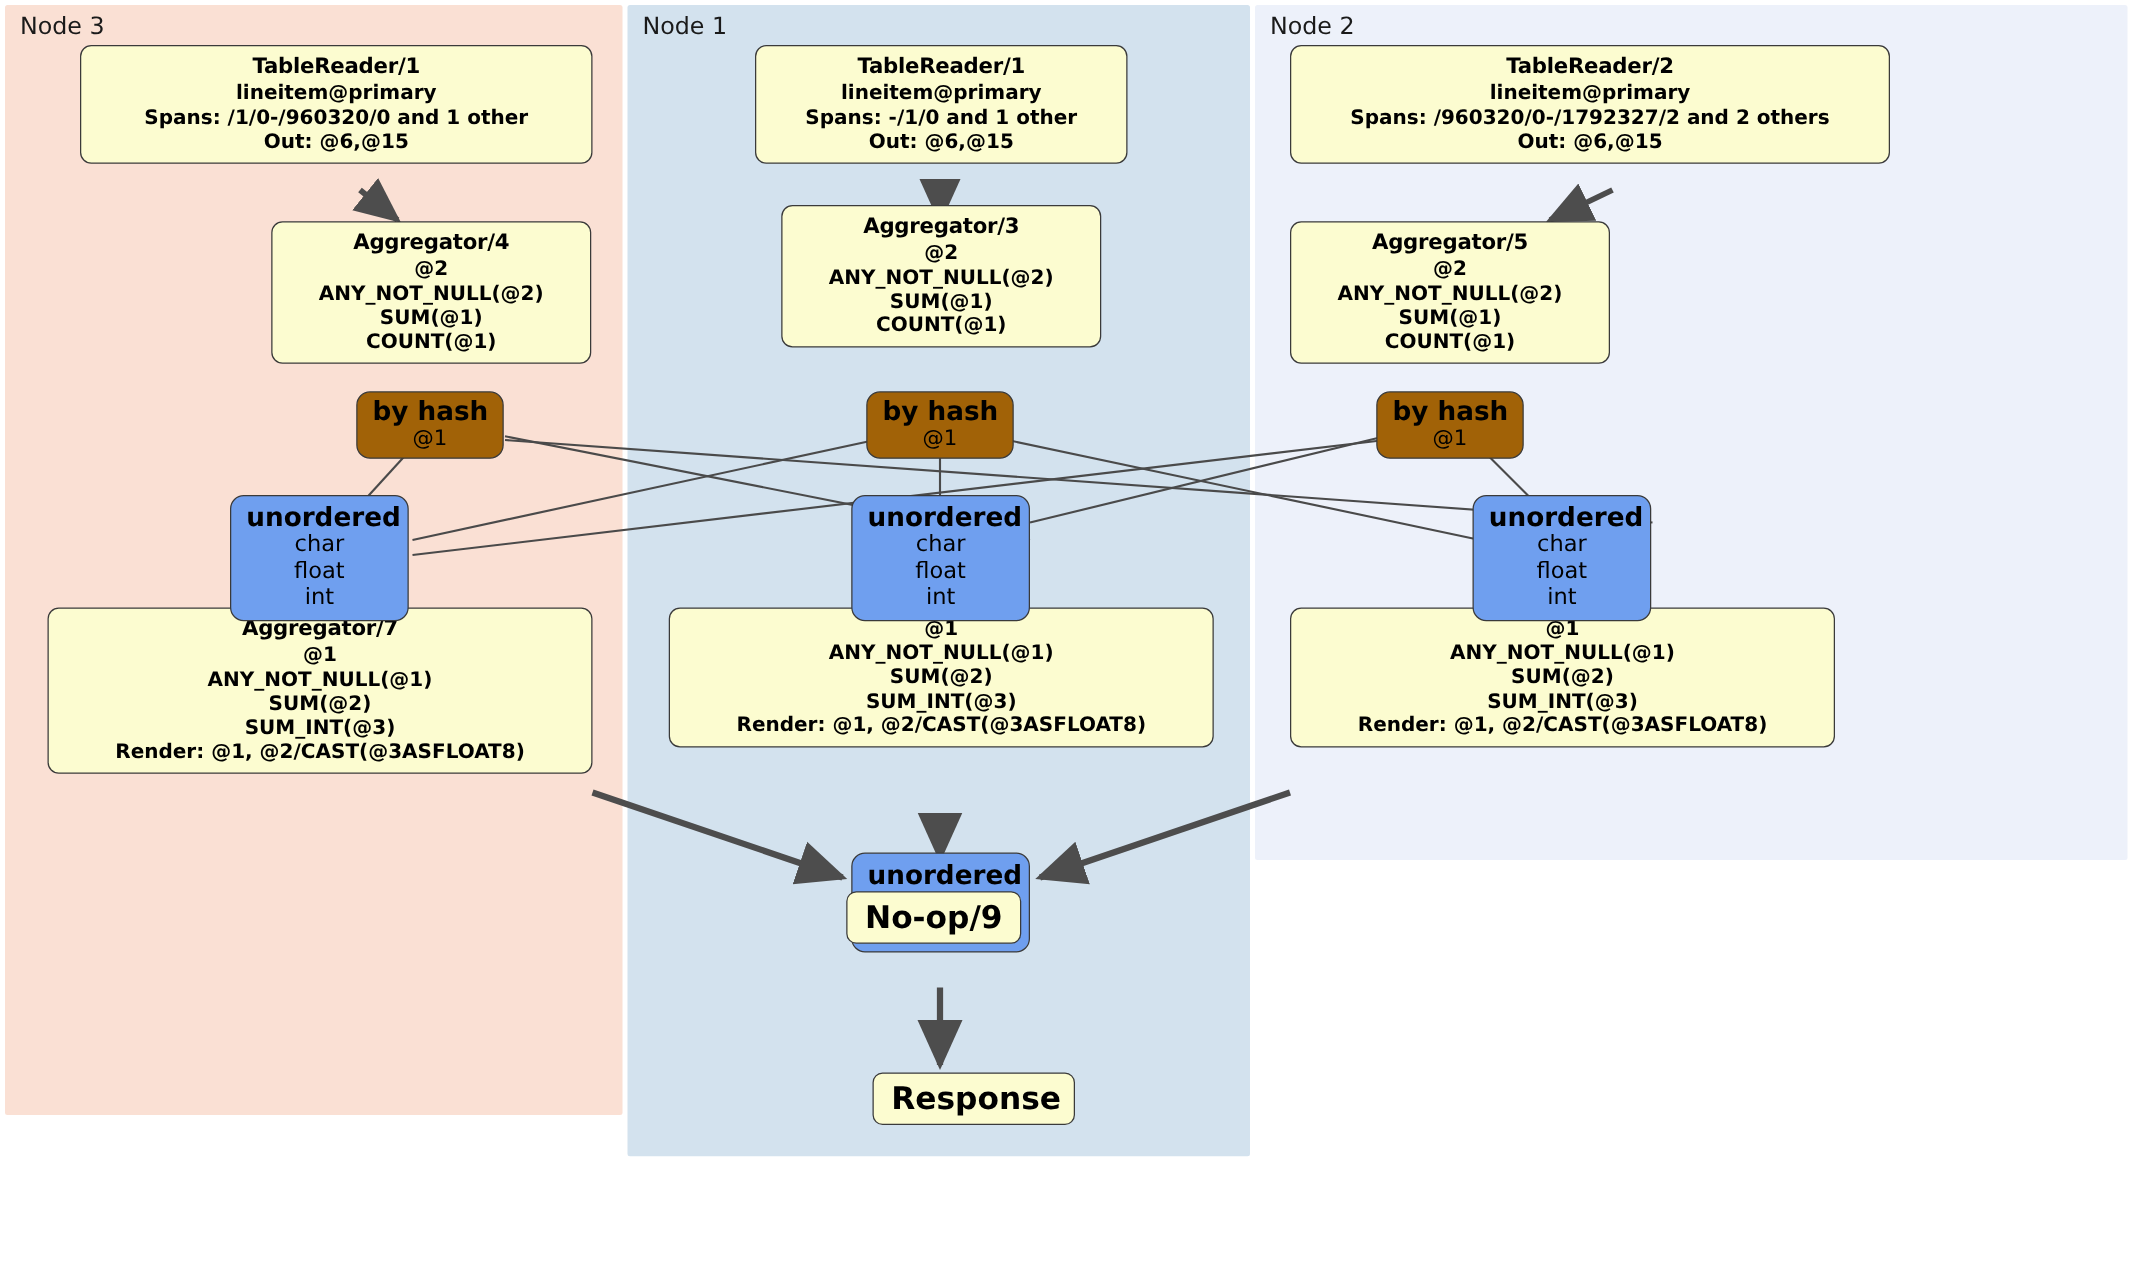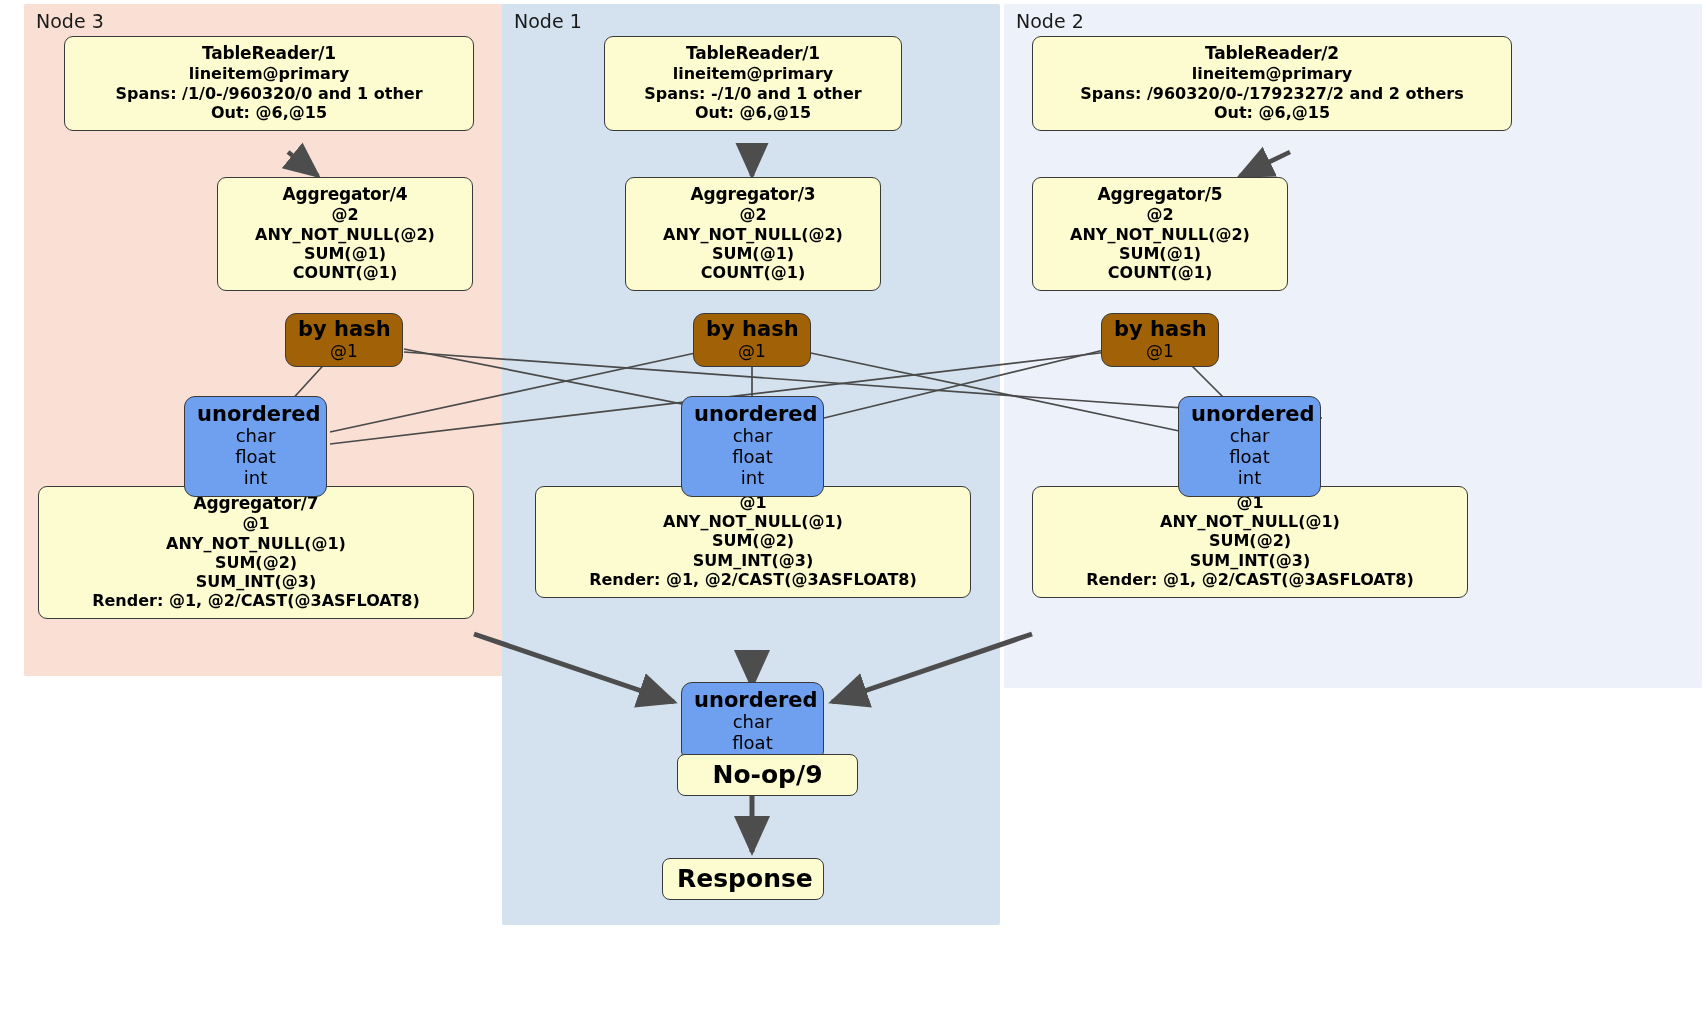--- a/index.html
+++ b/index.html
@@ -118,21 +118,21 @@
     display: block;
     font-weight: bold;
     font-size: 25px;
   }
 </style>
 </head>
 <body>
 
 <div id="canvas">
 
-  <div class="node-panel" style="left:4px; top:4px; width:494px; height:672px; background:#fae0d4;margin-left:20px;">
+  <div class="node-panel" style="left:4px; top:4px; width:494px; height:888px; background:#fae0d4;">
     <span class="node-panel-label">Node 3</span>
   </div>
 
   <div class="node-panel" style="left:502px; top:4px; width:498px; height:921px; background:#d3e2ee;">
     <span class="node-panel-label">Node 1</span>
   </div>
 
   <div class="node-panel" style="left:1004px; top:4px; width:698px; height:684px; background:#edf1fa;">
     <span class="node-panel-label">Node 2</span>
   </div>
@@ -192,21 +192,21 @@
   </div>
 
   <div class="proc-box" style="left:217px; top:177px; width:256px;">
     <span class="proc-title">Aggregator/4</span>
     <span class="proc-line">@2</span>
     <span class="proc-line">ANY_NOT_NULL(@2)</span>
     <span class="proc-line">SUM(@1)</span>
     <span class="proc-line">COUNT(@1)</span>
   </div>
 
-  <div class="proc-box" style="left:625px; top:177px; width:256px;">
+  <div class="proc-box" style="left:625px; top:164px; width:256px;">
     <span class="proc-title">Aggregator/3</span>
     <span class="proc-line">@2</span>
     <span class="proc-line">ANY_NOT_NULL(@2)</span>
     <span class="proc-line">SUM(@1)</span>
     <span class="proc-line">COUNT(@1)</span>
   </div>
 
   <div class="proc-box" style="left:1032px; top:177px; width:256px;">
     <span class="proc-title">Aggregator/5</span>
     <span class="proc-line">@2</span>
@@ -275,21 +275,21 @@
     <span class="proc-line">SUM_INT(@3)</span>
     <span class="proc-line">Render: @1, @2/CAST(@3ASFLOAT8)</span>
   </div>
 
   <div class="sync-box" style="left:681px; top:682px; width:143px;">
     <span class="sync-title">unordered</span>
     <span class="sync-line">char</span>
     <span class="sync-line">float</span>
   </div>
 
-  <div class="small-box" style="left:677px; top:754px; width:181px;">
+  <div class="small-box" style="left:677px; top:713px; width:140px;">
     <span class="small-box-title">No-op/9</span>
   </div>
 
-  <div class="small-box" style="left:662px; top:858px; width:162px;">
+  <div class="small-box" style="left:698px; top:858px; width:162px;">
     <span class="small-box-title">Response</span>
   </div>
 
 </div>
 
 </body></html>

